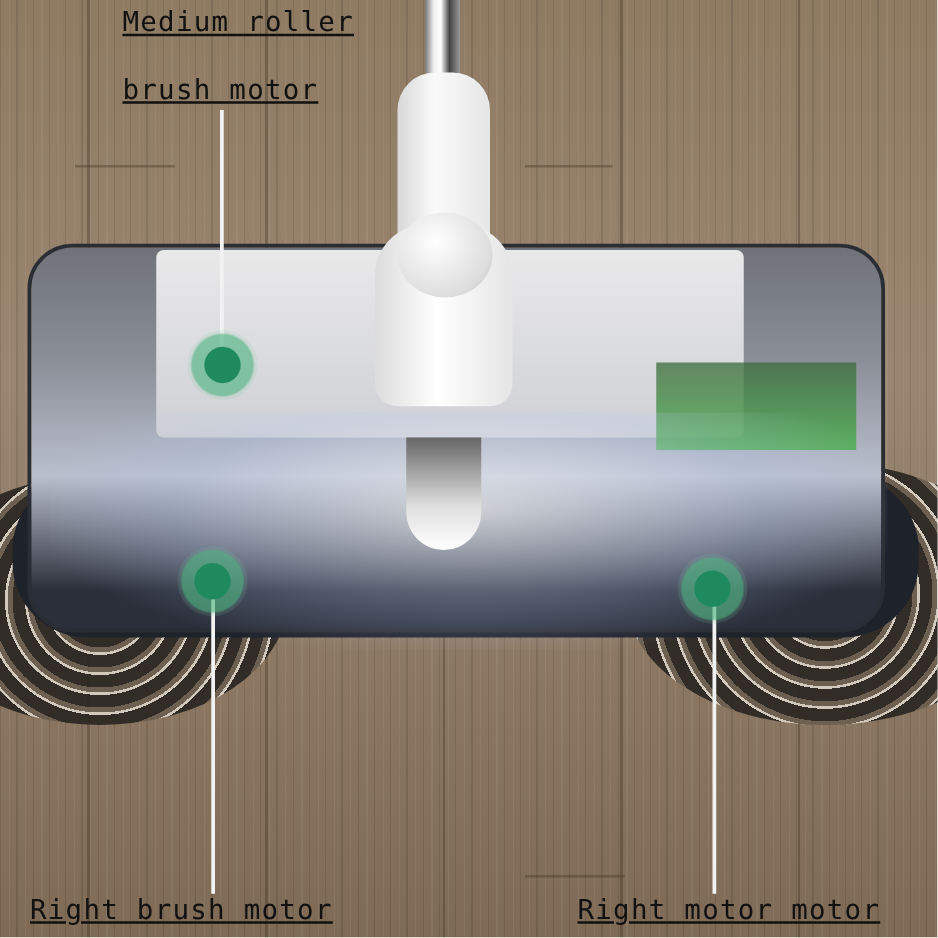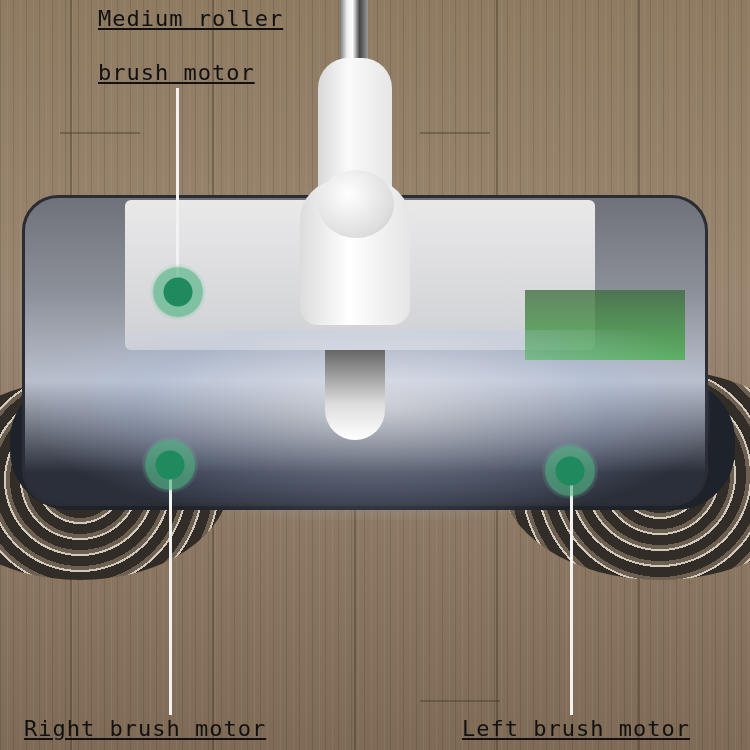--- a/index.html
+++ b/index.html
@@ -70,13 +70,13 @@
 <div class="marker" style="left:150px;top:264px;"></div>
 <div class="label" style="left:98px;top:6px;">Medium roller</div>
 <div class="label" style="left:98px;top:60px;">brush motor</div>
 
 <div class="lead" style="left:169px;top:470px;height:245px;"></div>
 <div class="marker" style="left:142px;top:437px;"></div>
 <div class="label" style="left:24px;top:716px;">Right brush motor</div>
 
 <div class="lead" style="left:570px;top:475px;height:240px;"></div>
 <div class="marker" style="left:542px;top:443px;"></div>
-<div class="label" style="left:462px;top:716px;">Left brush motor</div>
+<div class="label" style="left:462px;top:716px;">Right motor motor</div>
 
 </body></html>

